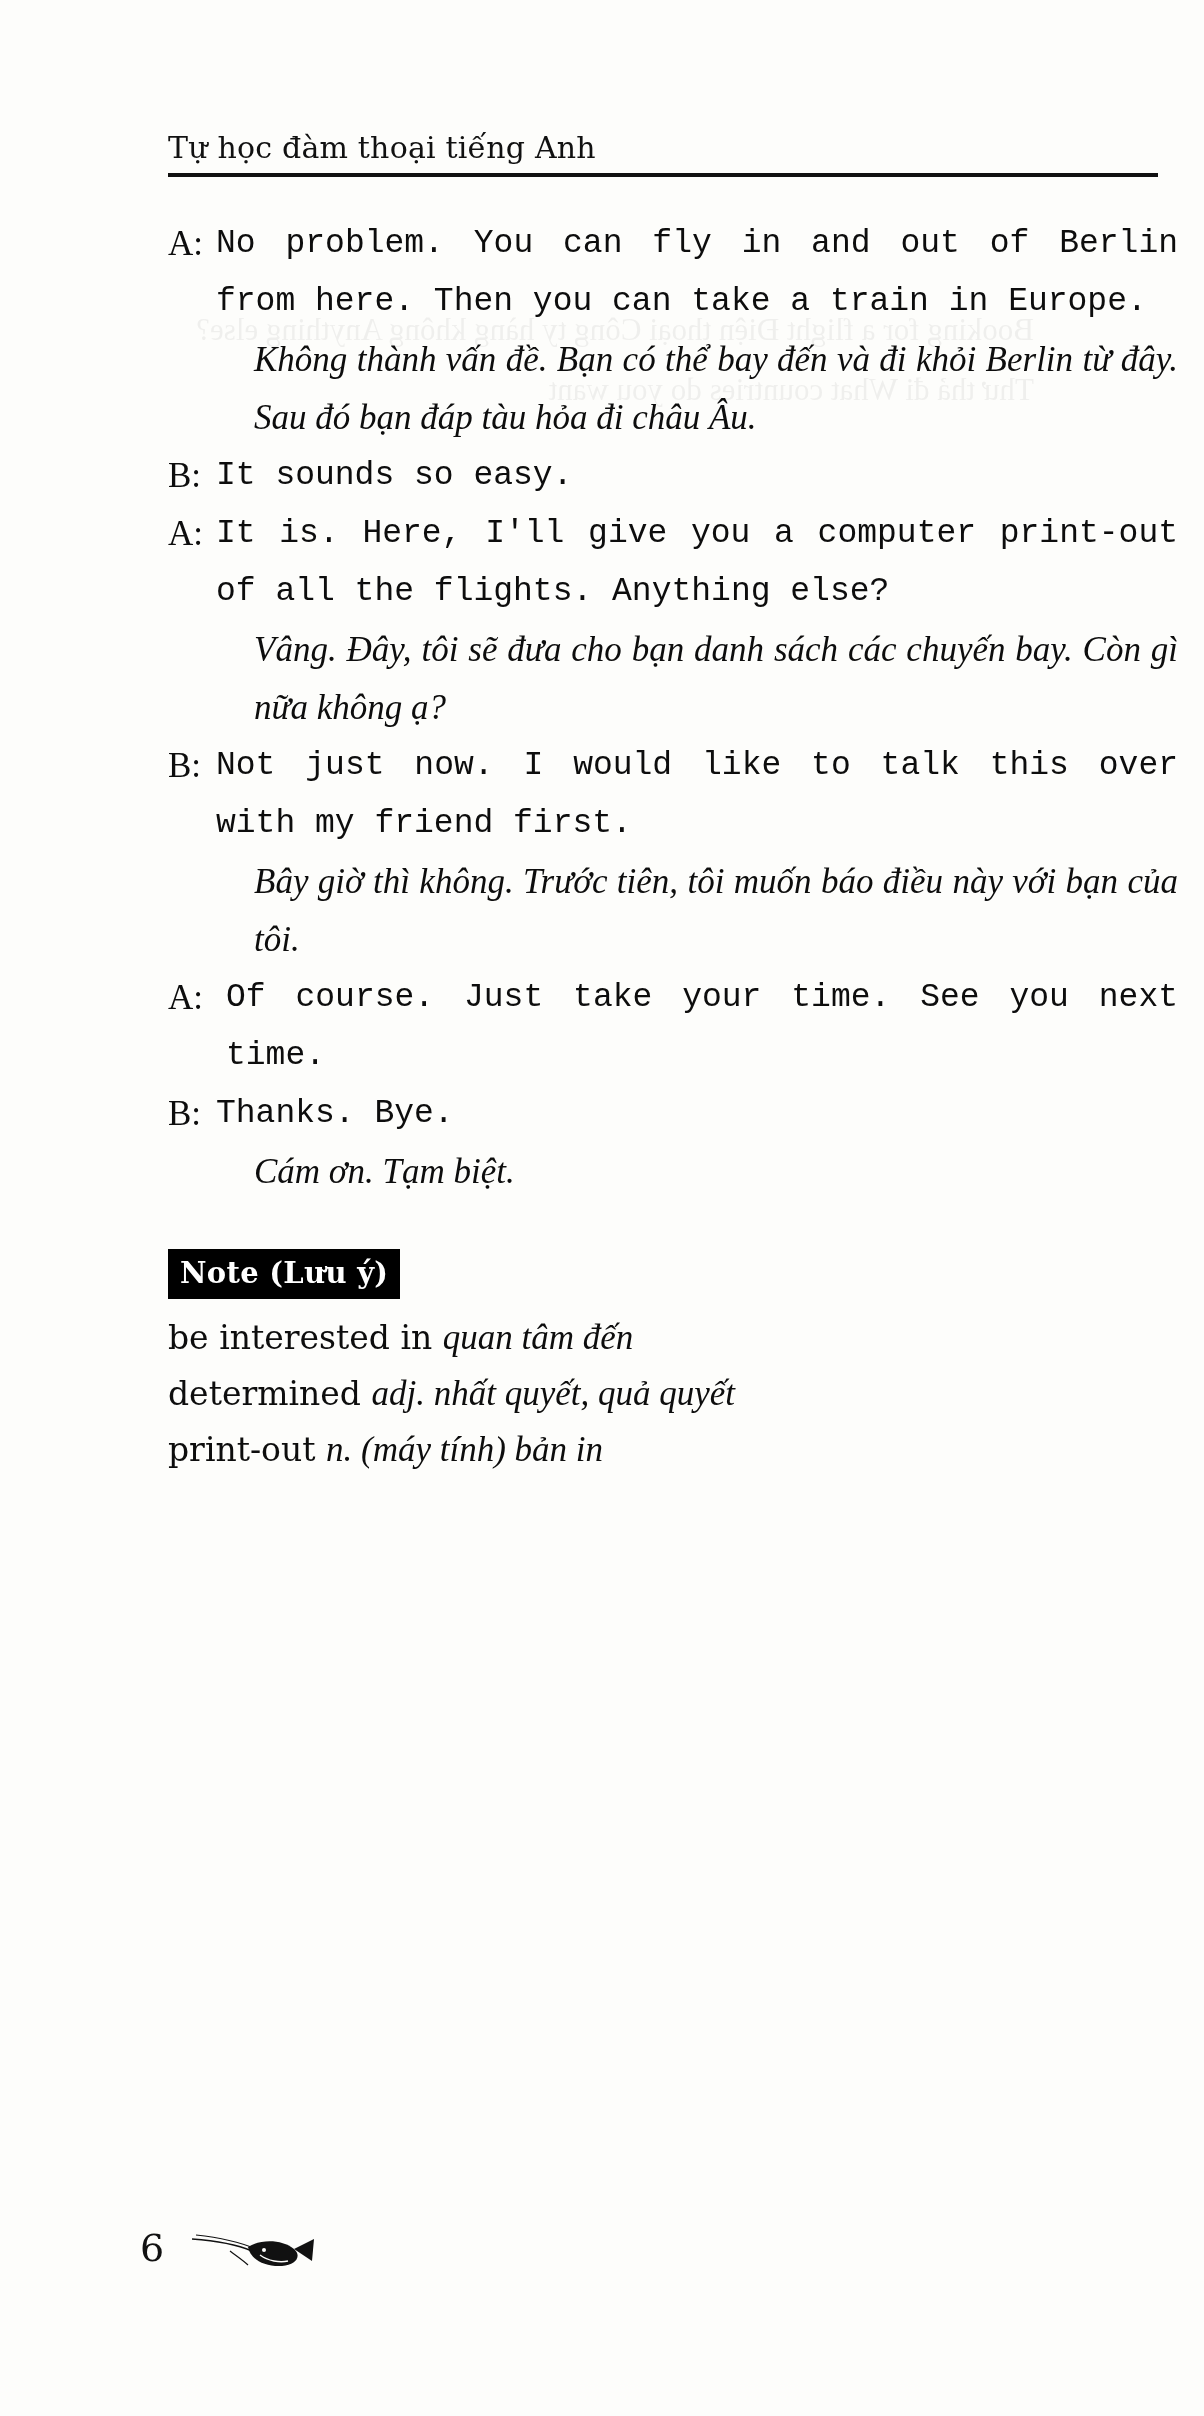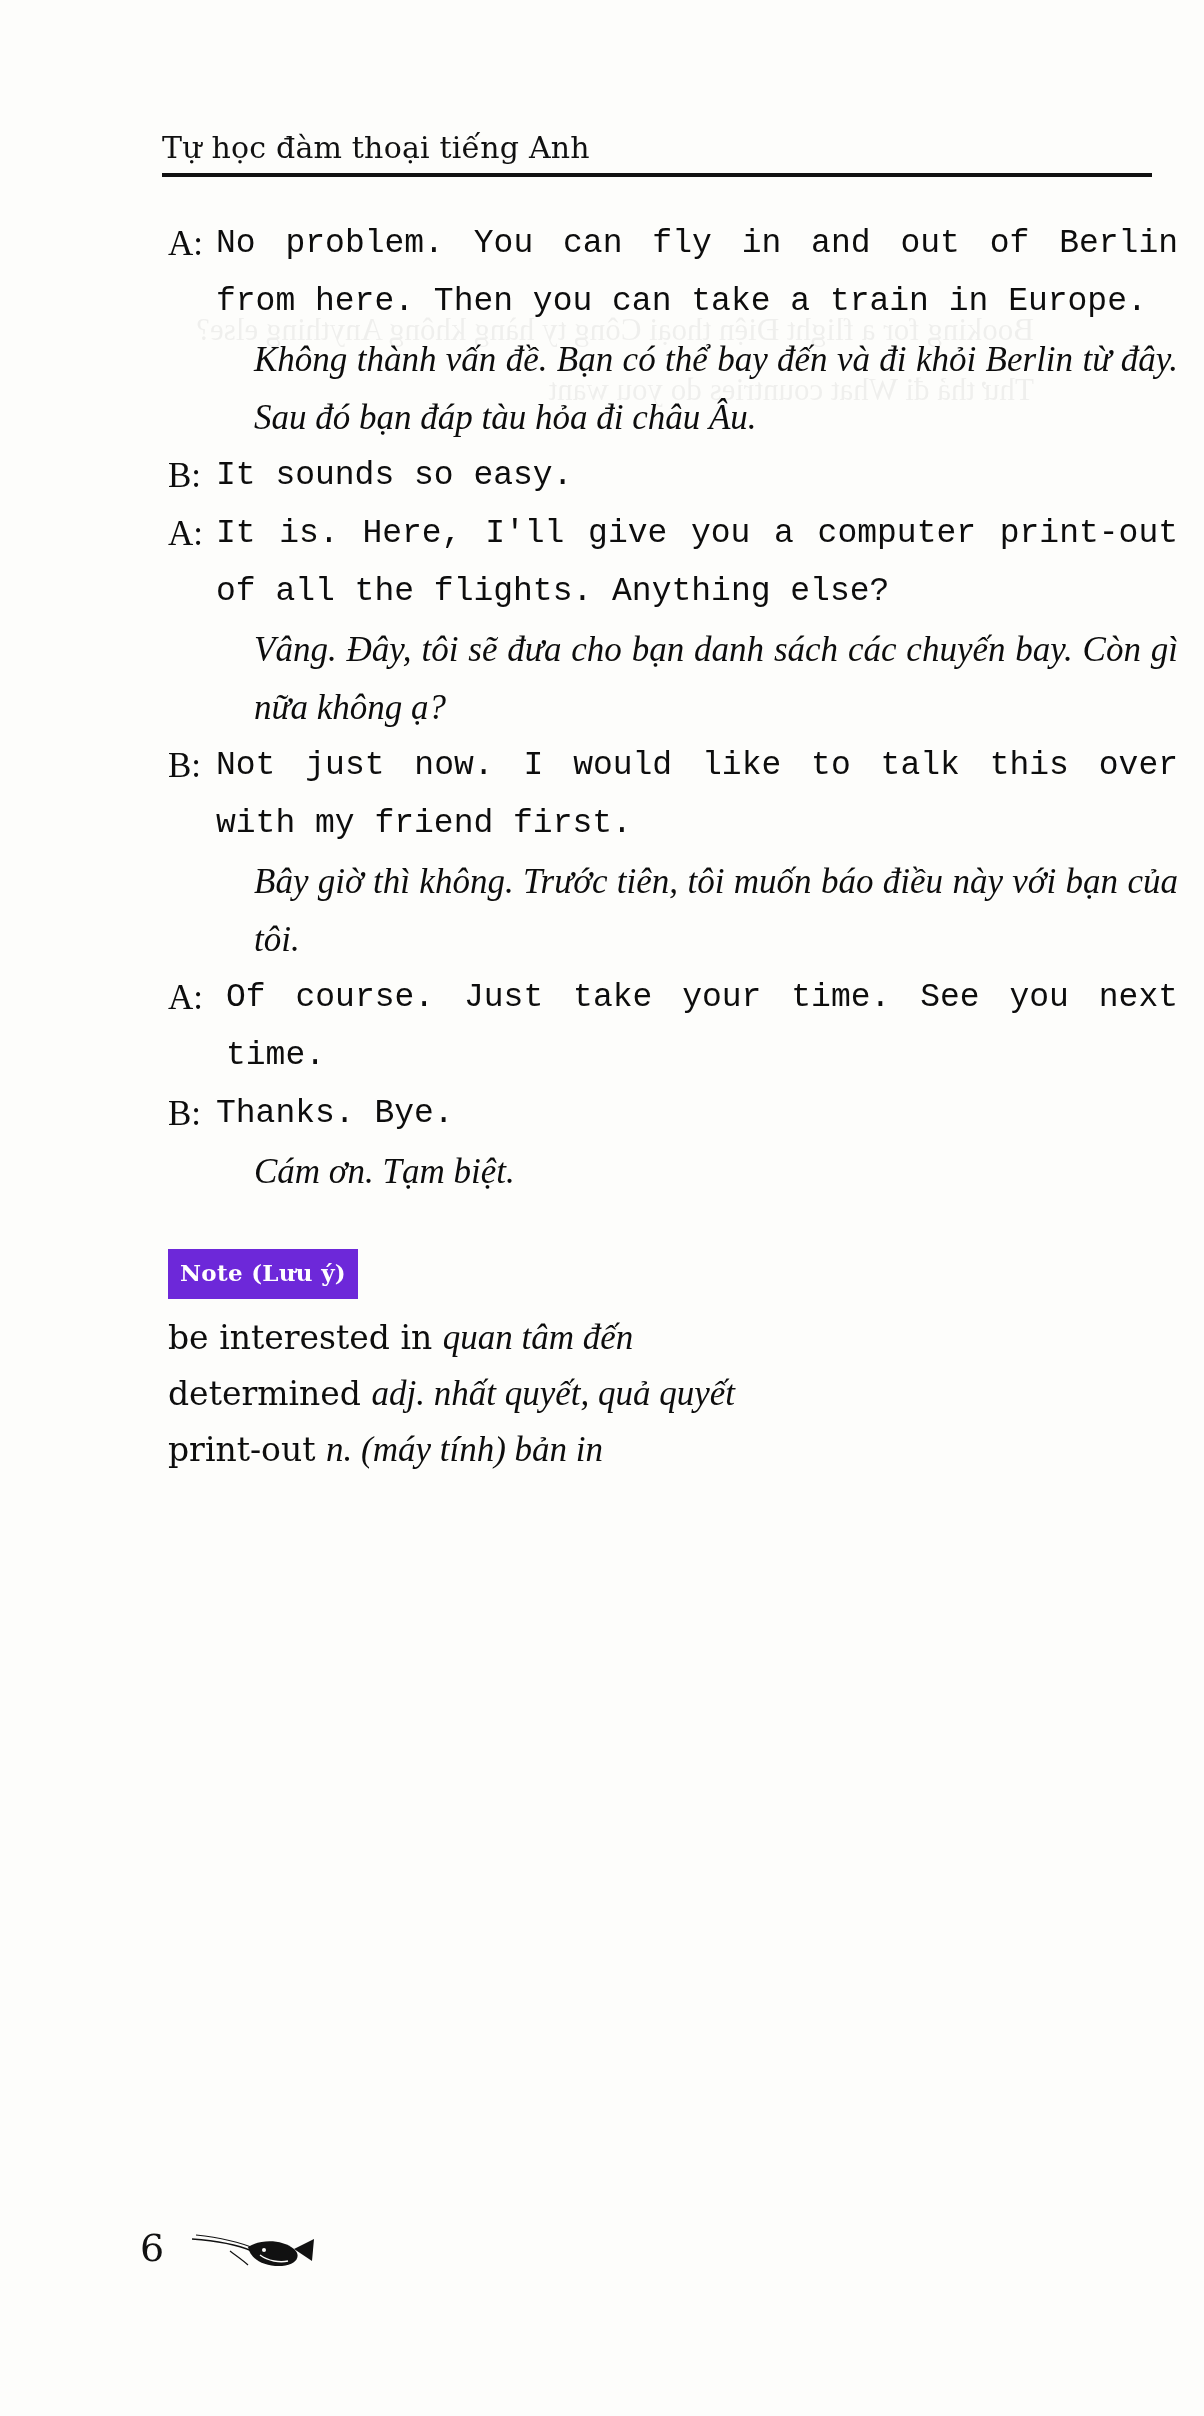--- a/index.html
+++ b/index.html
@@ -35,21 +35,21 @@
     font-family: "Liberation Serif", serif;
     font-size: 31px;
     line-height: 60px;
     transform: scaleX(-1);
     padding: 300px 170px;
     box-sizing: border-box;
   }
 
   .header {
     position: absolute;
-    left: 162px;
+    left: 168px;
     top: 130px;
     width: 1000px;
   }
   .header-title {
     font-family: "DejaVu Serif", serif;
     font-size: 30px;
     letter-spacing: 0.2px;
     color: #111;
     white-space: nowrap;
   }
@@ -102,25 +102,25 @@
   .just {
     text-align: justify;
     text-align-last: left;
   }
 
   .note-wrap {
     margin-top: 48px;
   }
   .note-badge {
     display: inline-block;
-    background: #6d28d9;
+    background: #000000;
     color: #fff;
     font-family: "DejaVu Serif", serif;
     font-weight: bold;
-    font-size: 23px;
+    font-size: 29px;
     line-height: 40px;
     padding: 4px 12px 6px 12px;
     letter-spacing: 0.3px;
   }
   .note-list {
     margin-top: 11px;
   }
   .note-line {
     font-family: "DejaVu Serif", serif;
     font-size: 33px;

